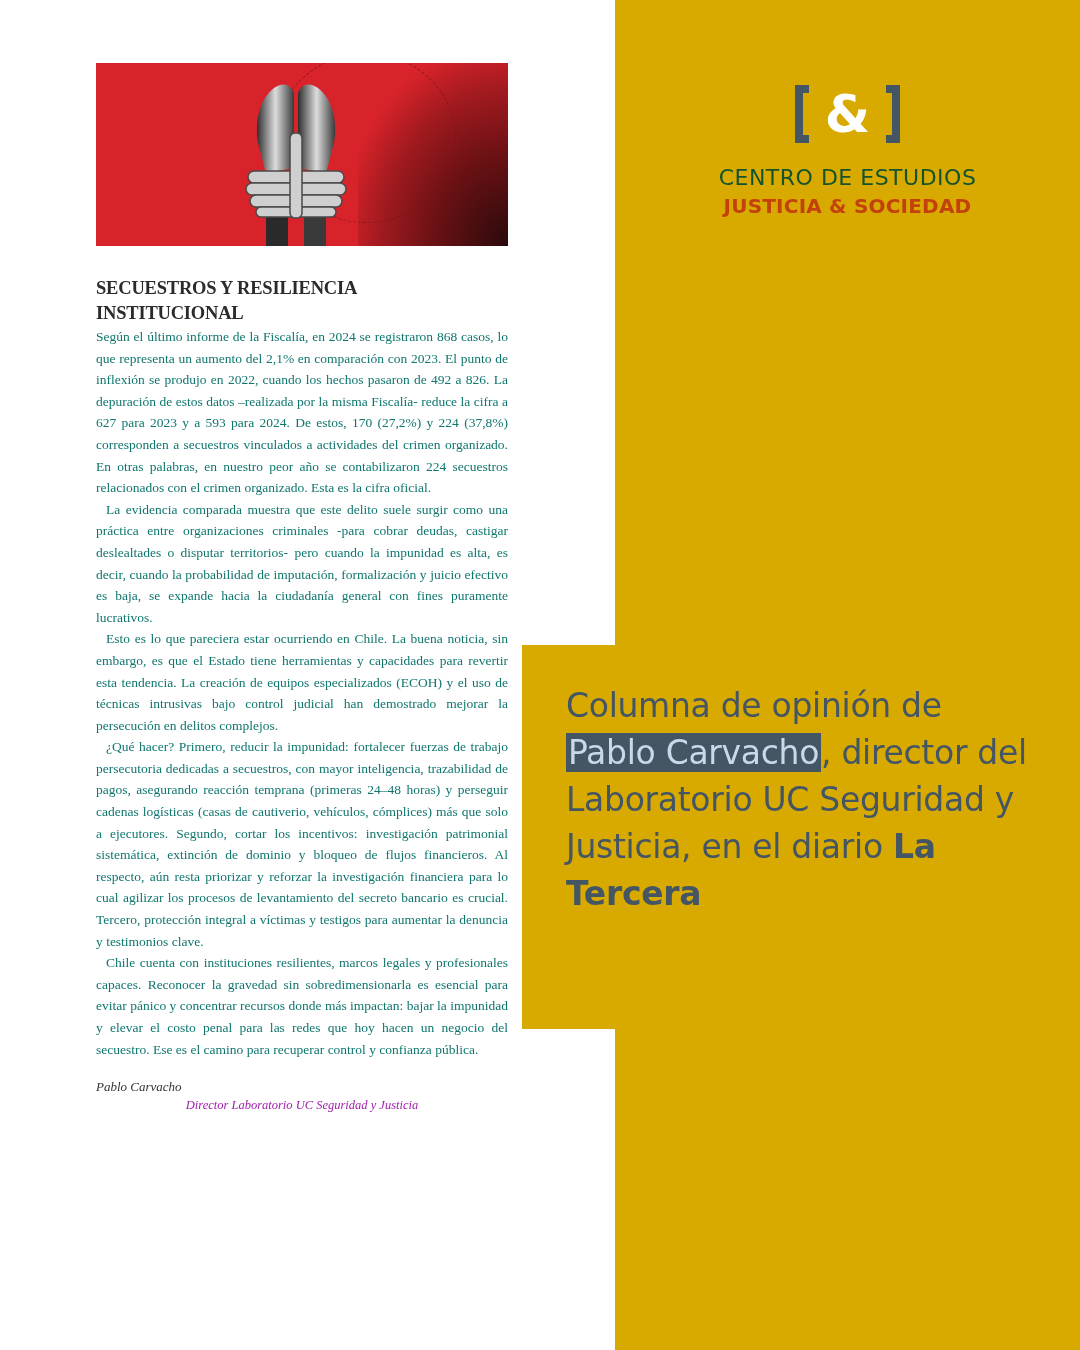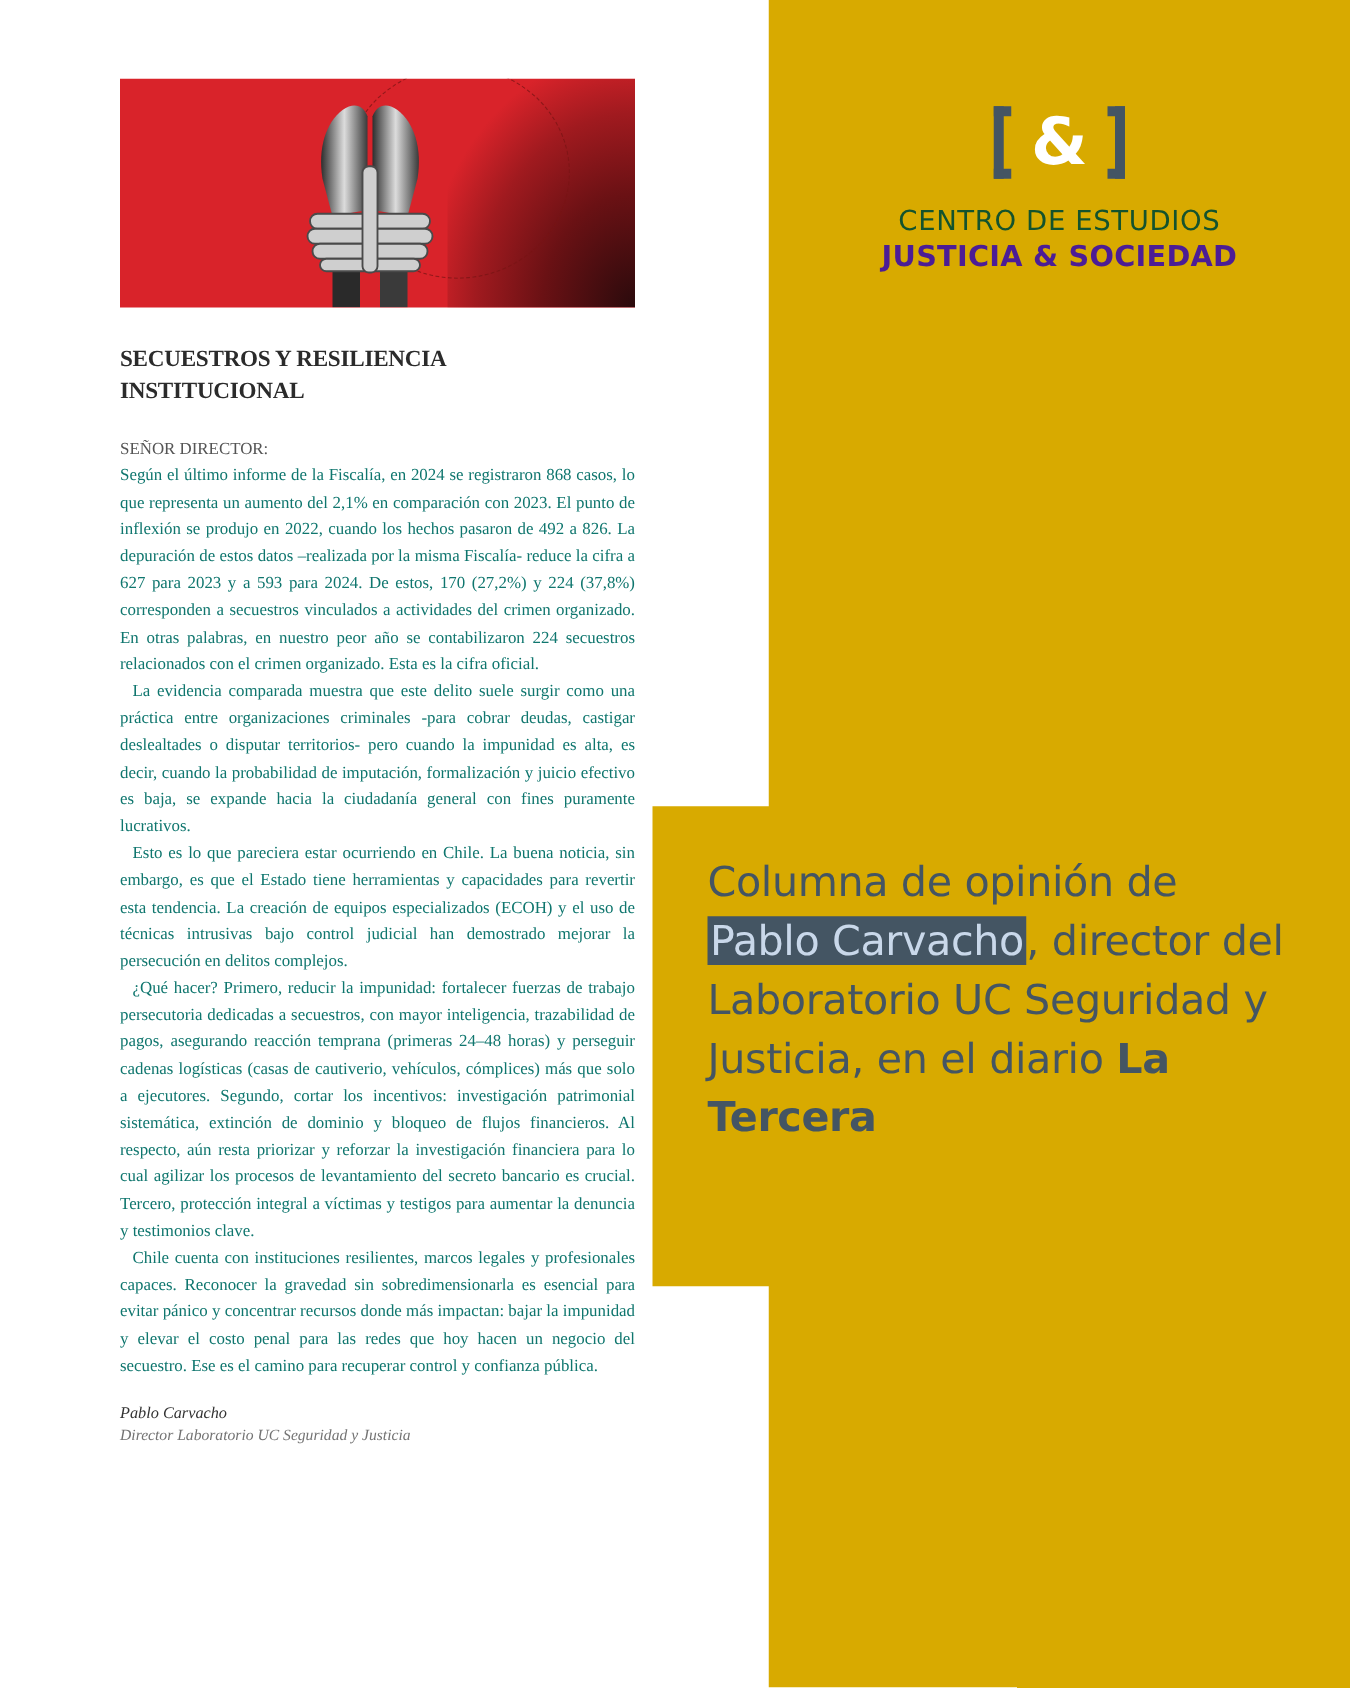--- a/index.html
+++ b/index.html
@@ -30,22 +30,22 @@
     .bracket.right { border-left: none; }
     .amp {
       color: #ffffff; font-family: "DejaVu Sans", sans-serif; font-weight: bold;
       font-size: 52px; line-height: 58px; margin: 0 14px;
     }
     .logo-line1 {
       font-family: "DejaVu Sans", sans-serif; font-size: 22px; letter-spacing: 0.5px;
       color: #14532d; margin-top: 14px; line-height: 28px;
     }
     .logo-line2 {
-      font-family: "DejaVu Sans", sans-serif; font-weight: bold; font-size: 23px;
-      color: #4c1d95; line-height: 28px; letter-spacing: 0.2px;
+      font-family: "DejaVu Sans", sans-serif; font-weight: bold; font-size: 20px;
+      color: #c2410c; line-height: 28px; letter-spacing: 0.2px;
     }
 
     
     .caption {
       position: absolute; left: 566px; top: 682px; width: 470px;
       font-family: "DejaVu Sans", sans-serif; font-size: 33px; line-height: 47px;
       color: #445563; letter-spacing: -0.3px;
     }
     .caption .hl {
       background: #445563; color: #c9d8ea; font-weight: 500;
@@ -79,21 +79,21 @@
     .salutation {
       font-size: 13.5px; line-height: 21px; margin-top: 22px; color: #555;
     }
     .para {
       font-size: 13.5px; line-height: 21.6px; text-align: justify; color: #0f766e;
       hyphens: manual;
     }
     .para.indent { text-indent: 10px; }
     .signature { margin-top: 18px; }
     .sig-name { font-style: italic; font-size: 13px; line-height: 18px; color: #333; }
-    .sig-role { font-style: italic; font-size: 12.5px; line-height: 18px; color: #737373; }
+    .sig-role { font-style: italic; font-size: 12.5px; line-height: 18px; color: #a21caf; text-align: center; }
   </style>
 </head>
 <body>
 
 <div class="panel"></div>
 <div class="panel-tab"></div>
 
 <div class="logo">
   <div class="logo-mark">
     <span class="bracket left"></span>
@@ -126,21 +126,20 @@
       <rect x="10" y="110" width="100" height="12" rx="6"></rect>
       <rect x="14" y="122" width="92" height="12" rx="6"></rect>
       <rect x="20" y="134" width="80" height="10" rx="5"></rect>
       <rect x="54" y="60" width="12" height="85" rx="5"></rect>
     </g>
   </svg>
 </div>
 
 <div class="article">
   <h1 class="headline">SECUESTROS Y RESILIENCIA INSTITUCIONAL</h1>
-  <div class="salutation">SEÑOR DIRECTOR:</div>
   <p class="para">Según el último informe de la Fiscalía, en 2024 se registraron 868 casos, lo que representa un aumento del 2,1% en comparación con 2023. El punto de inflexión se produjo en 2022, cuando los hechos pasaron de 492 a 826. La depuración de estos datos –realizada por la misma Fiscalía- reduce la cifra a 627 para 2023 y a 593 para 2024. De estos, 170 (27,2%) y 224 (37,8%) corresponden a secuestros vinculados a actividades del crimen organizado. En otras palabras, en nuestro peor año se contabilizaron 224 secuestros relacionados con el crimen organizado. Esta es la cifra oficial.</p>
   <p class="para indent">La evidencia comparada muestra que este delito suele surgir como una práctica entre organizaciones criminales -para cobrar deudas, castigar deslealtades o disputar territorios- pero cuando la impunidad es alta, es decir, cuando la probabilidad de imputación, formalización y juicio efectivo es baja, se expande hacia la ciudadanía general con fines puramente lucrativos.</p>
   <p class="para indent">Esto es lo que pareciera estar ocurriendo en Chile. La buena noticia, sin embargo, es que el Estado tiene herramientas y capacidades para revertir esta tendencia. La creación de equipos especializados (ECOH) y el uso de técnicas intrusivas bajo control judicial han demostrado mejorar la persecución en delitos complejos.</p>
   <p class="para indent">¿Qué hacer? Primero, reducir la impunidad: fortalecer fuerzas de trabajo persecutoria dedicadas a secuestros, con mayor inteligencia, trazabilidad de pagos, asegurando reacción temprana (primeras 24–48 horas) y perseguir cadenas logísticas (casas de cautiverio, vehículos, cómplices) más que solo a ejecutores. Segundo, cortar los incentivos: investigación patrimonial sistemática, extinción de dominio y bloqueo de flujos financieros. Al respecto, aún resta priorizar y reforzar la investigación financiera para lo cual agilizar los procesos de levantamiento del secreto bancario es crucial. Tercero, protección integral a víctimas y testigos para aumentar la denuncia y testimonios clave.</p>
   <p class="para indent">Chile cuenta con instituciones resilientes, marcos legales y profesionales capaces. Reconocer la gravedad sin sobredimensionarla es esencial para evitar pánico y concentrar recursos donde más impactan: bajar la impunidad y elevar el costo penal para las redes que hoy hacen un negocio del secuestro. Ese es el camino para recuperar control y confianza pública.</p>
   <div class="signature">
     <div class="sig-name">Pablo Carvacho</div>
     <div class="sig-role">Director Laboratorio UC Seguridad y Justicia</div>
   </div>
 </div>

